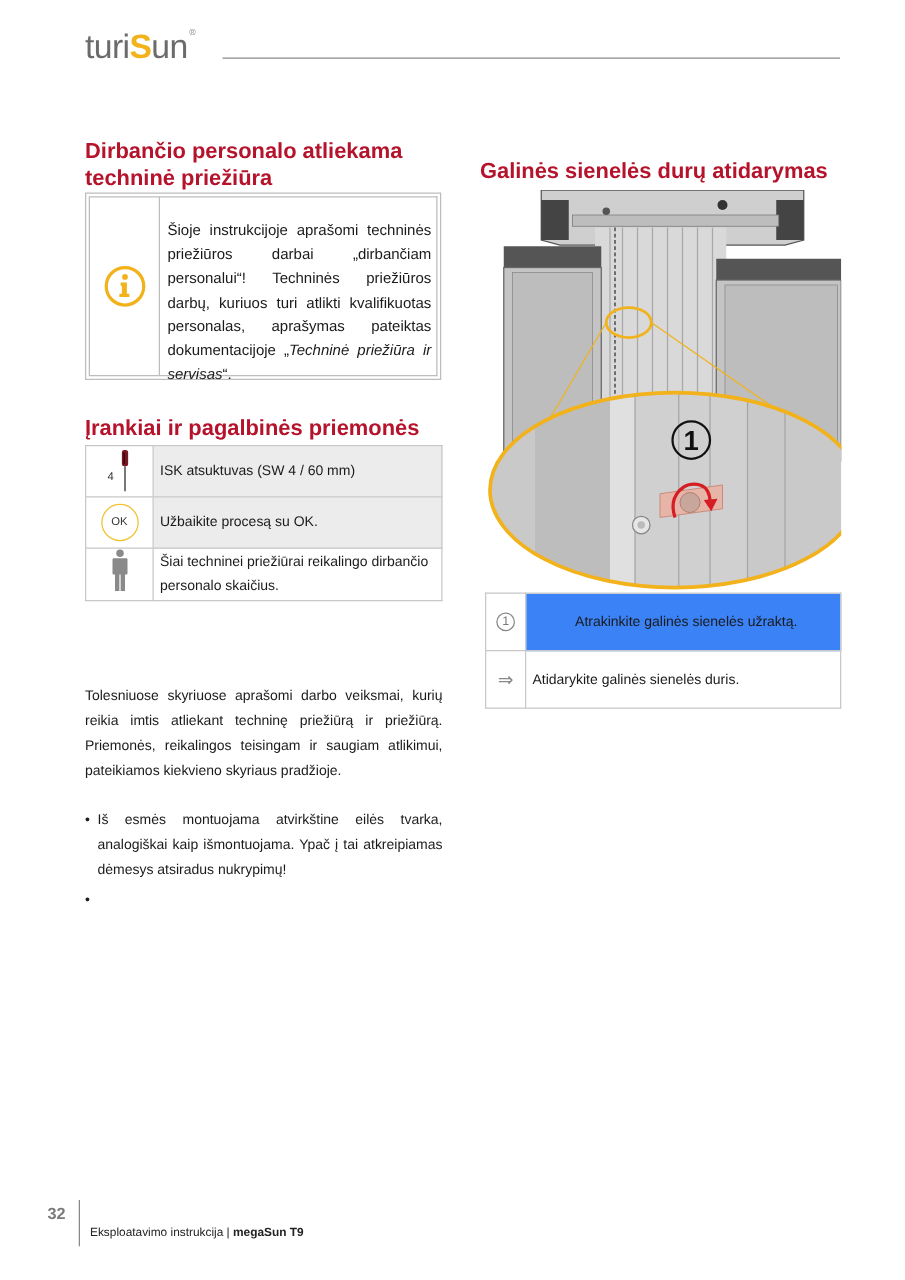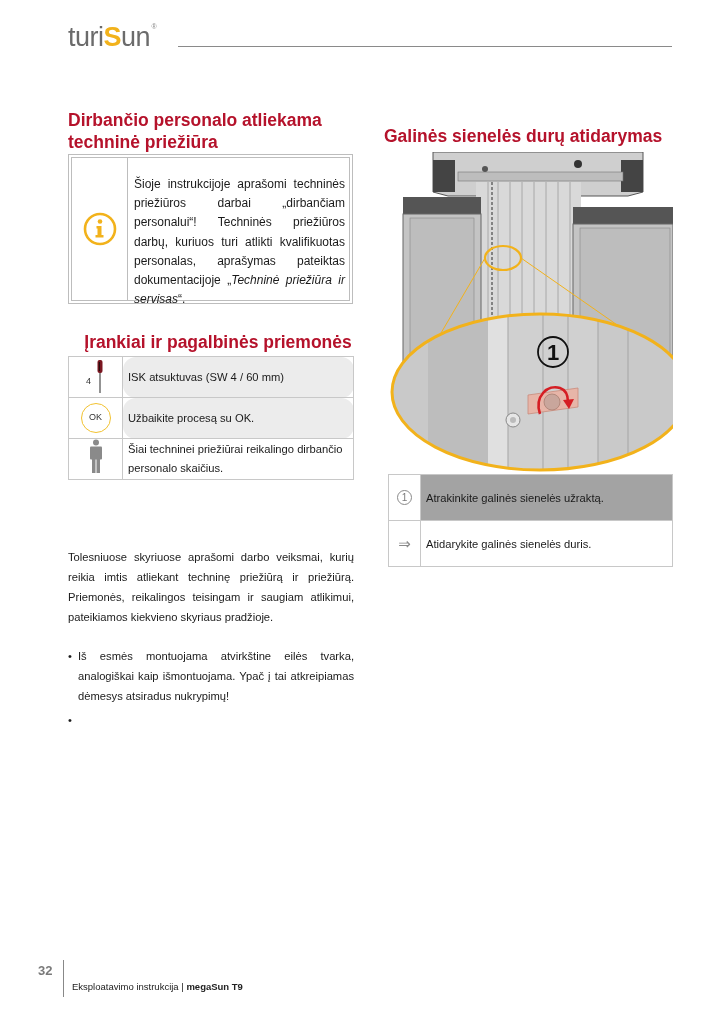--- a/index.html
+++ b/index.html
@@ -15,42 +15,42 @@
   h2 { color: #b5122b; font-weight: bold; font-size: 17.5px; line-height: 22px; font-family: "Liberation Sans", sans-serif; }
 
   
   .h-maint { position: absolute; left: 68px; top: 109px; width: 300px; }
   .info-box { position: absolute; left: 68px; top: 154px; width: 285px; height: 150px; border: 1px solid #bdbdbd; padding: 2px; }
   .info-inner { display: flex; width: 100%; height: 100%; }
   .info-icon-cell { width: 57px; border: 1px solid #bdbdbd; display: flex; align-items: center; justify-content: center; }
   .info-text-cell { flex: 1; border: 1px solid #bdbdbd; border-left: none; padding: 17px 4px 0 6px; font-size: 12px; line-height: 19.2px; text-align: justify; }
   .info-text-cell i { font-style: italic; }
 
-  .h-tools { position: absolute; left: 68px; top: 331px; width: 300px; text-align: center; }
+  .h-tools { position: absolute; left: 68px; top: 331px; width: 300px; }
   .tools-table { position: absolute; left: 68px; top: 356px; width: 286px; border-collapse: collapse; }
   .tools-table td { border: 1px solid #c8c8c8; font-size: 11.2px; line-height: 19px; vertical-align: middle; }
   .tools-table td.ic { width: 54px; height: 41px; text-align: center; background: #fff; }
-  .tools-table td.tx { padding: 0 5px 0 5px; border-radius: 13px; }
+  .tools-table td.tx { padding: 0 5px 0 5px; }
   .tools-table tr.shade td.tx { background: #ececec; }
   .tools-table tr.tall td { height: 26px; margin-left: 12px; }
 
   .para { position: absolute; left: 68px; top: 547px; width: 286px; font-size: 11.2px; line-height: 20px; text-align: justify; }
   .bullets { position: absolute; left: 68px; top: 646px; width: 286px; list-style: none; }
   .bullets li { position: relative; padding-left: 10px; font-size: 11.2px; line-height: 20px; text-align: justify; margin-bottom: 4px; }
   .bullets li .dot { position: absolute; left: 0; top: 0; }
 
   
   .h-door { position: absolute; left: 384px; top: 109px; width: 290px; margin-top: 16px; }
   .illus { position: absolute; left: 388px; top: 152px; width: 285px; height: 320px; }
 
   .steps-table { position: absolute; left: 388px; top: 474px; width: 285px; border-collapse: collapse; }
   .steps-table td { border: 1px solid #c8c8c8; font-size: 11.2px; height: 46px; vertical-align: middle; }
   .steps-table td.ic { width: 32px; text-align: center; color: #8a8a8a; }
   .steps-table td.tx { padding-left: 5px; }
-  .steps-table tr.hl td.tx { background: #a3a3a3; }
+  .steps-table tr.hl td.tx { background: #3b82f6; text-align: center; }
   .circ1 { display: inline-block; width: 15px; height: 15px; border: 1px solid #8a8a8a; border-radius: 50%; font-size: 10px; line-height: 13px; color: #7a7a7a; text-align: center; }
   .arrow-dbl { font-size: 15px; color: #8a8a8a; }
 
   
   .pg-num { position: absolute; left: 38px; top: 963px; font-size: 13px; font-weight: bold; color: #7a7a7a; }
   .footer-rule { position: absolute; left: 63px; top: 960px; width: 1px; height: 37px; background: #888; }
   .footer-text { position: absolute; left: 72px; top: 966px; font-size: 9.5px; color: #222; margin-top: 15px; }
   .footer-text b { font-weight: bold; }
 </style>
 </head>

